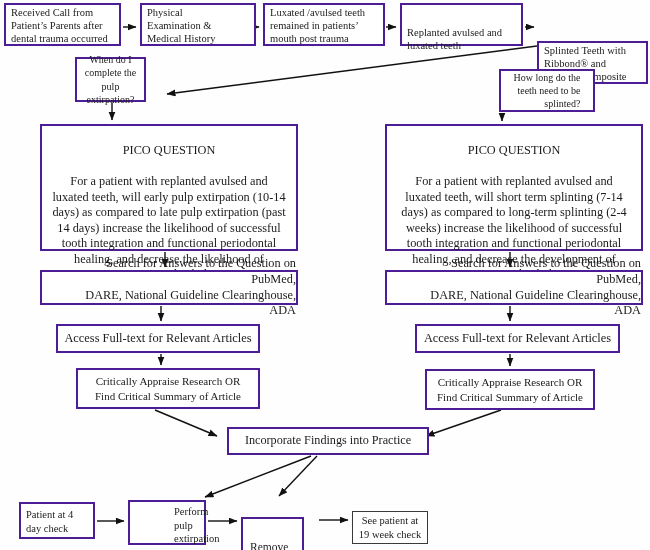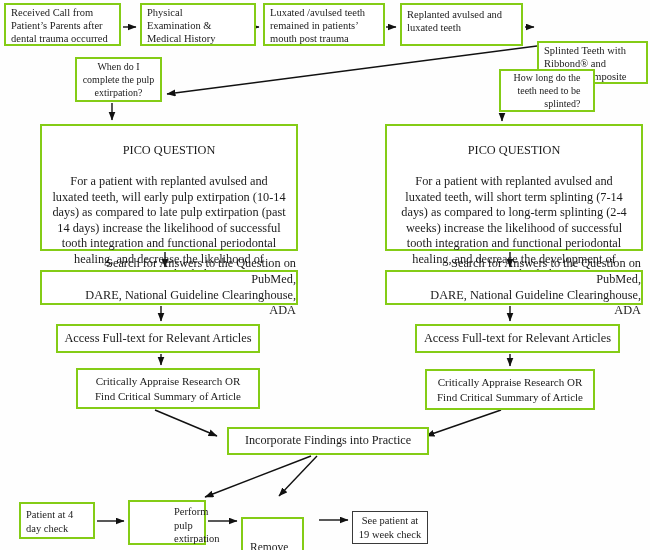--- a/index.html
+++ b/index.html
@@ -1,41 +1,41 @@
 <!DOCTYPE html>
 <html><head>
 <meta charset="utf-8">
 <style>
   html,body{margin:0;padding:0;background:#fff;}
   #canvas{
     position:relative;width:650px;height:550px;background:#fefefe;
     font-family:"Liberation Serif","DejaVu Serif",serif;color:#1b1b1b;overflow:hidden;
   }
   .box{
-    position:absolute;box-sizing:border-box;border:2px solid #84cc16;background:#fff;
+    position:absolute;box-sizing:border-box;border:2px solid #4c1d95;background:#fff;
     white-space:pre-line;line-height:1.24;
   }
   .tl{padding:1px 3px 0 5px;text-align:left;font-size:10.5px;}
   .ctr{display:flex;align-items:center;justify-content:center;text-align:center;}
   .q{font-size:10px;line-height:1.32;}
   .pico{font-size:12.3px;line-height:1.26;text-align:center;padding-top:2px;}
   .pico .pico-title{display:block;}
   .search{font-size:12.3px;line-height:1.28;display:flex;align-items:center;padding-left:23px;text-align:right;}
   .access{font-size:12.4px;}
   .appraise{font-size:11px;line-height:1.3;text-align:center;}
   .incorp{font-size:12.2px;}
   .bottom{font-size:10.5px;line-height:1.3;}
   svg.arrows{position:absolute;left:0;top:0;pointer-events:none;}
   
   #b-top1{left:4px;top:3px;width:117px;height:43px;}
   #b-top2{left:140px;top:3px;width:116px;height:43px;}
   #b-top3{left:263px;top:3px;width:122px;height:43px;}
-  #b-top4{left:400px;top:3px;width:123px;height:43px;padding-top:3px;}
+  #b-top4{left:400px;top:3px;width:123px;height:43px;padding-top:21px;}
   #b-top5{left:537px;top:3px;width:111px;height:43px;margin-top:38px;}
-  #b-qleft{left:75px;top:57px;width:87px;height:45px;text-align:center;}
+  #b-qleft{left:75px;top:57px;width:71px;height:45px;text-align:center;}
   #b-qright{left:499px;top:69px;width:96px;height:43px;text-align:right;}
   #b-picoL{left:40px;top:124px;width:258px;height:127px;}
   #b-picoR{left:385px;top:124px;width:258px;height:127px;}
   #b-searchL{left:40px;top:270px;width:258px;height:35px;}
   #b-searchR{left:385px;top:270px;width:258px;height:35px;}
   #b-accessL{left:56px;top:324px;width:204px;height:29px;}
   #b-accessR{left:415px;top:324px;width:205px;height:29px;}
   #b-appraiseL{left:76px;top:368px;width:184px;height:41px;}
   #b-appraiseR{left:425px;top:369px;width:170px;height:41px;}
   #b-incorp{left:227px;top:427px;width:202px;height:28px;}

